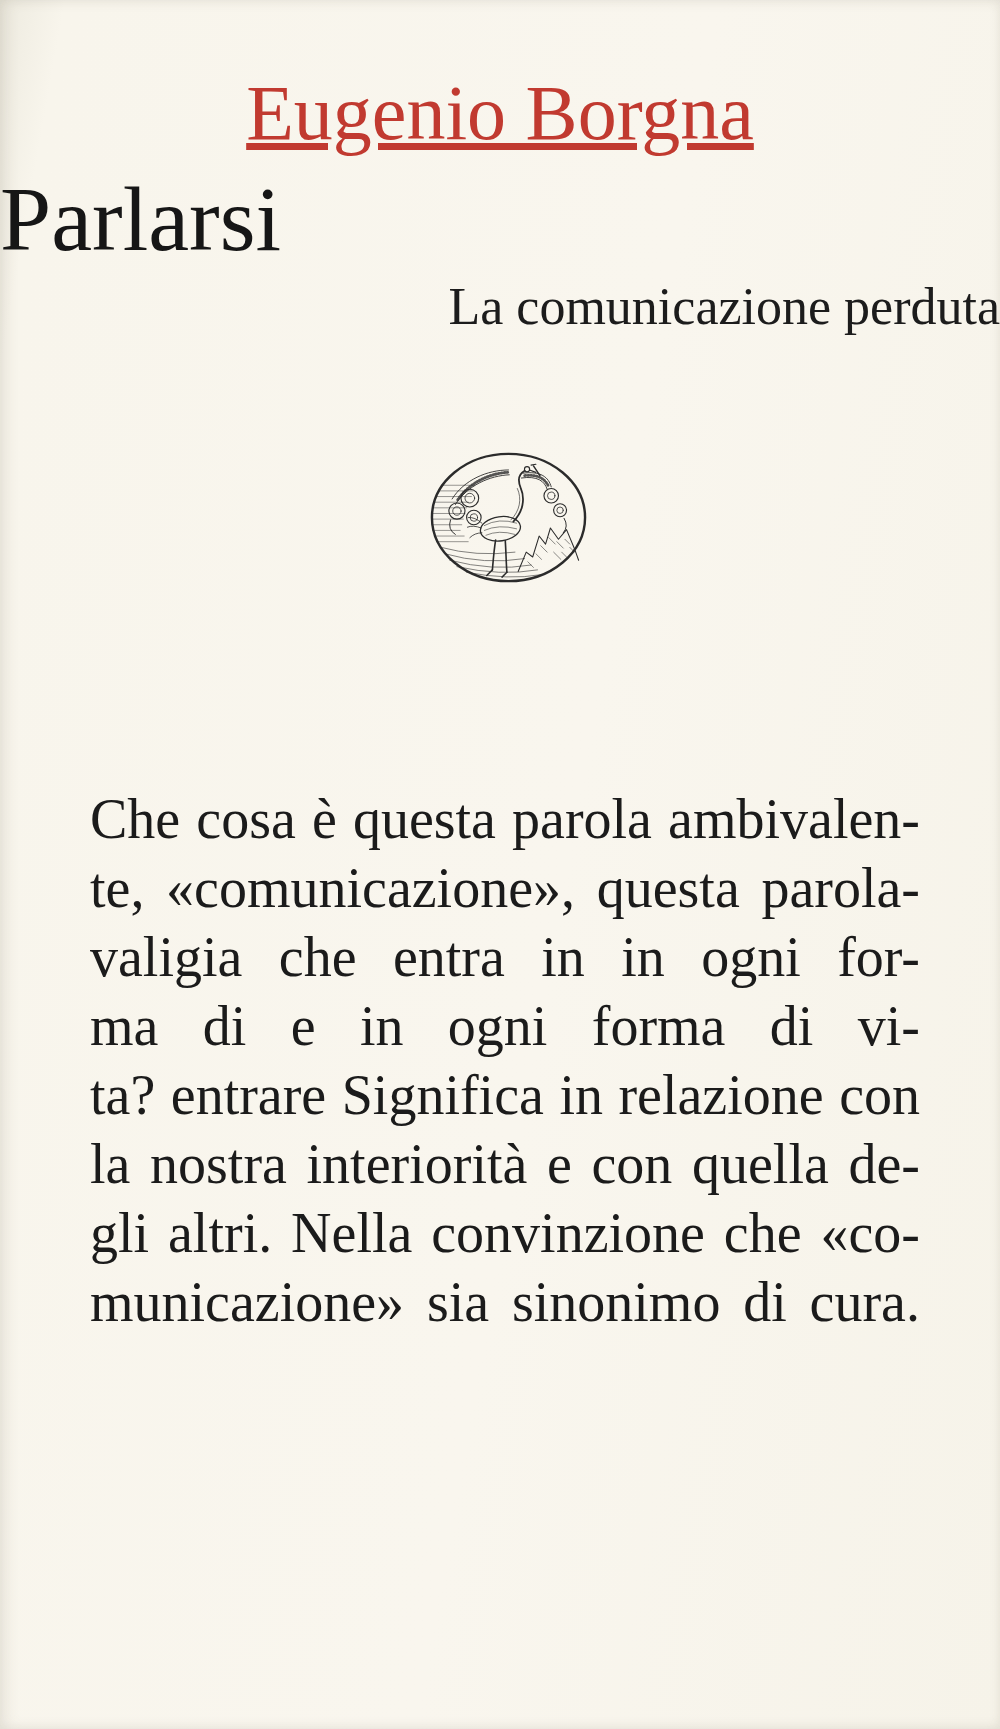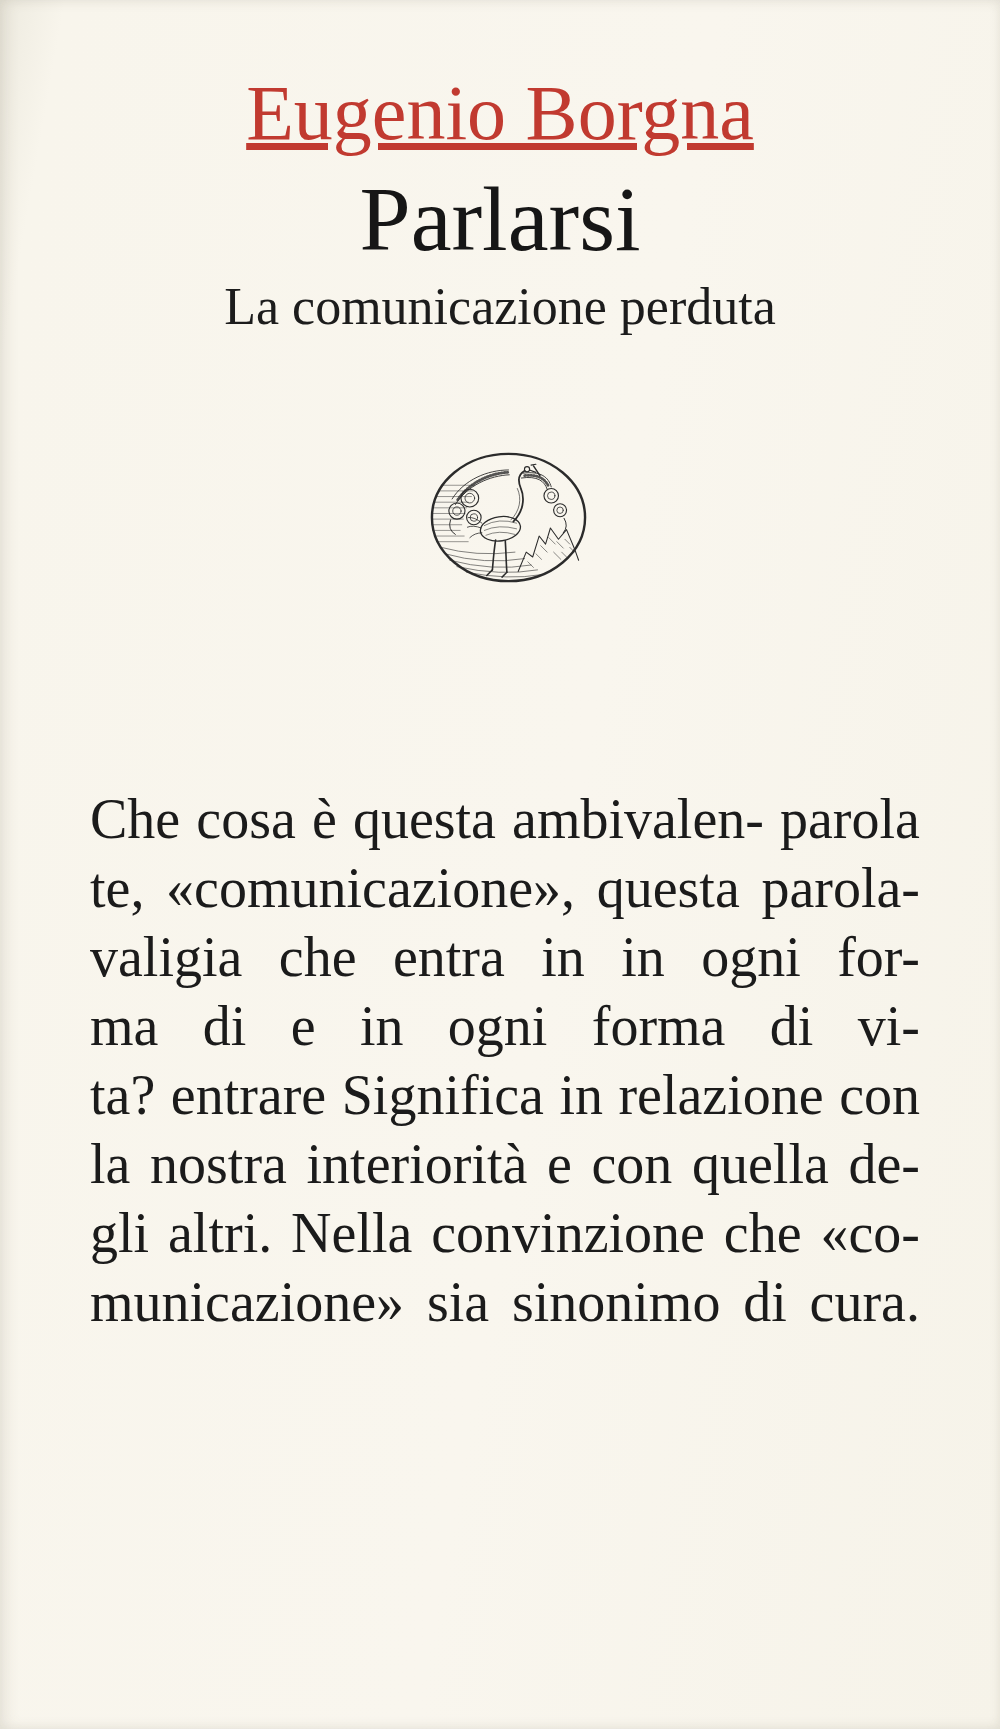--- a/index.html
+++ b/index.html
@@ -26,30 +26,30 @@
     font-size: 78px;
     line-height: 1;
     color: #c13a30;
     letter-spacing: 0px;
     text-decoration: underline;
   }
   .title {
     position: absolute;
     left: 0; right: 0;
     top: 173px;
-    text-align: center;
+    text-align: left;
     font-size: 92px;
     line-height: 1;
     color: #161616;
   }
   .subtitle {
     position: absolute;
     left: 0; right: 0;
     top: 281px;
-    text-align: center;
+    text-align: right;
     font-size: 52px;
     line-height: 1;
     color: #1c1c1c;
   }
   .logo {
     position: absolute;
     left: 427px;
     top: 449px;
     width: 163px;
     height: 137px;
@@ -166,22 +166,22 @@
       </g>
     </g>
   </svg>
 
   <div class="body-text">
     <div class="body-line">
         <span>Che</span>
         <span>cosa</span>
         <span>è</span>
         <span>questa</span>
+        <span>parola</span>
         <span>ambivalen-</span>
-        <span>parola</span>
       </div>
     <div class="body-line">
         <span>te,</span>
         <span>«comunicazione»,</span>
         <span>questa</span>
         <span>parola-</span>
       </div>
     <div class="body-line">
         <span>valigia</span>
         <span>che</span>

